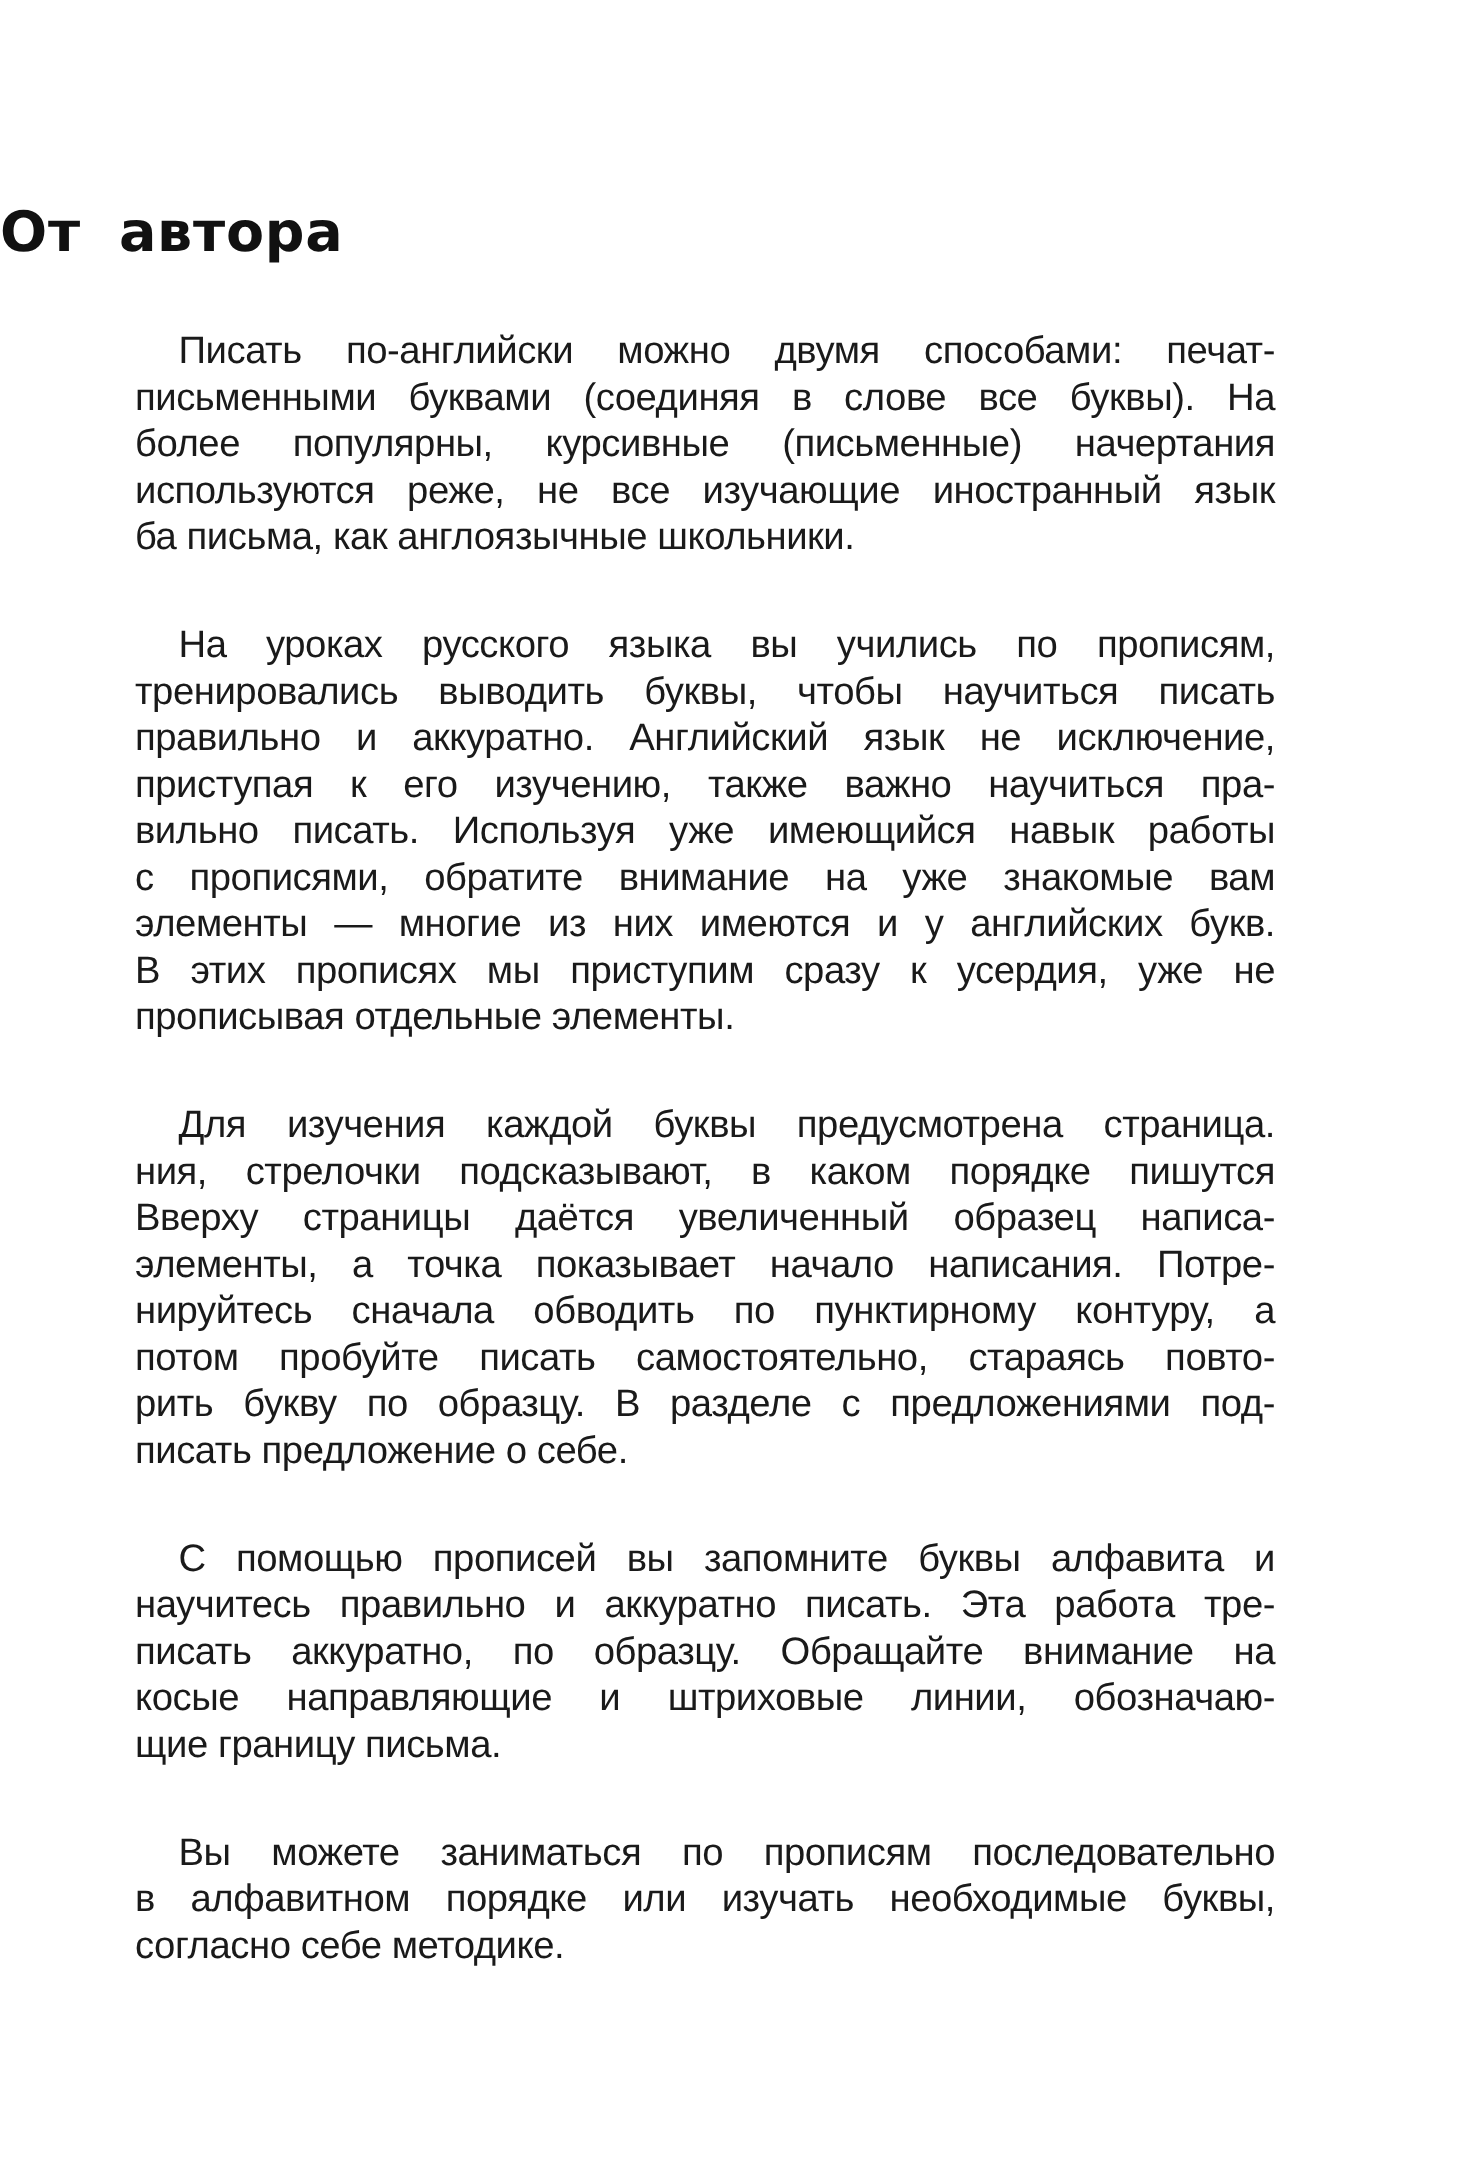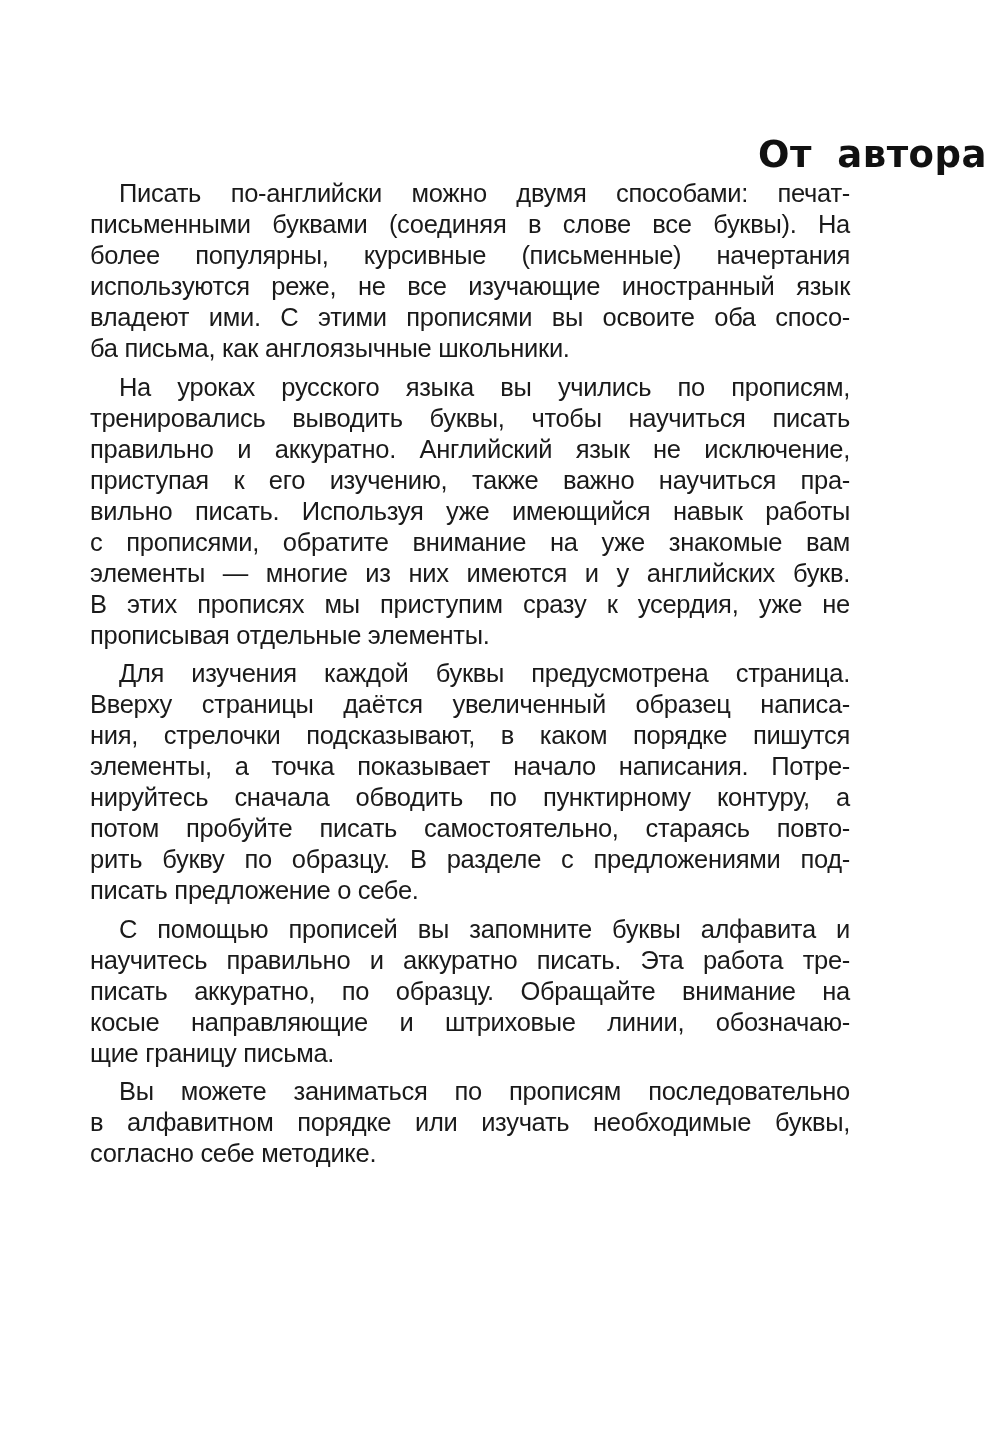--- a/index.html
+++ b/index.html
@@ -1,69 +1,68 @@
 <!DOCTYPE html>
 <html><head>
 <meta charset="utf-8">
 <style>
   html, body { margin: 0; padding: 0; background: #ffffff; }
   body { width: 987px; height: 1447px; position: relative; overflow: hidden; color: #1a1a1a; }
   .page-title {
     position: absolute; left: 0; right: 0; top: 108px;
-    text-align: right;
+    text-align: left;
     font-family: "DejaVu Sans", sans-serif;
     font-weight: bold; font-size: 37px; letter-spacing: 0.5px;
     color: #111;
     word-spacing: 12px;
   }
   .body-text {
     position: absolute; left: 90px; width: 760px; top: 178px;
     font-family: "Liberation Sans", sans-serif;
     font-size: 25.5px;
     transform-origin: 0 0;
   }
   .para { margin: 0 0 7.5px 0; }
   .line {
     display: block; height: 31px; line-height: 31px;
     white-space: nowrap; overflow: visible;
     text-align: justify; text-align-last: justify;
     letter-spacing: -0.3px;
   }
-  .line.first { padding-left: 29px; }
+  .line.first { padding-left: 29px; margin-top: 41px; }
   .line.last { text-align-last: left; }
 </style>
 </head>
 <body>
 
 <h1 class="page-title">От автора</h1>
 
 <div class="body-text" id="body-text">
     <div class="para">
       <span class="line first">Писать по-английски можно двумя способами: печат-</span>
       <span class="line">письменными буквами (соединяя в слове все буквы). На</span>
       <span class="line">более популярны, курсивные (письменные) начертания</span>
       <span class="line">используются реже, не все изучающие иностранный язык</span>
-      <span class="line">владеют ими. С этими прописями вы освоите оба спосо-</span>
       <span class="line last">ба письма, как англоязычные школьники.</span>
     </div>
     <div class="para">
       <span class="line first">На уроках русского языка вы учились по прописям,</span>
       <span class="line">тренировались выводить буквы, чтобы научиться писать</span>
       <span class="line">правильно и аккуратно. Английский язык не исключение,</span>
       <span class="line">приступая к его изучению, также важно научиться пра-</span>
       <span class="line">вильно писать. Используя уже имеющийся навык работы</span>
       <span class="line">с прописями, обратите внимание на уже знакомые вам</span>
       <span class="line">элементы — многие из них имеются и у английских букв.</span>
       <span class="line">В этих прописях мы приступим сразу к усердия, уже не</span>
       <span class="line last">прописывая отдельные элементы.</span>
     </div>
     <div class="para">
       <span class="line first">Для изучения каждой буквы предусмотрена страница.</span>
+      <span class="line">ния, стрелочки подсказывают, в каком порядке пишутся</span>
       <span class="line">Вверху страницы даётся увеличенный образец написа-</span>
-      <span class="line">ния, стрелочки подсказывают, в каком порядке пишутся</span>
       <span class="line">элементы, а точка показывает начало написания. Потре-</span>
       <span class="line">нируйтесь сначала обводить по пунктирному контуру, а</span>
       <span class="line">потом пробуйте писать самостоятельно, стараясь повто-</span>
       <span class="line">рить букву по образцу. В разделе с предложениями под-</span>
       <span class="line last">писать предложение о себе.</span>
     </div>
     <div class="para">
       <span class="line first">С помощью прописей вы запомните буквы алфавита и</span>
       <span class="line">научитесь правильно и аккуратно писать. Эта работа тре-</span>
       <span class="line">писать аккуратно, по образцу. Обращайте внимание на</span>

